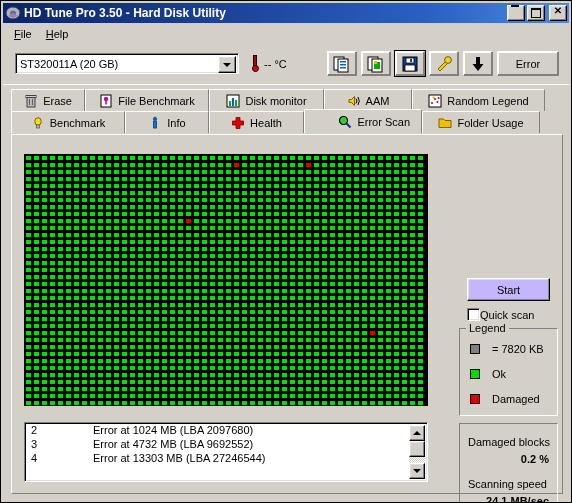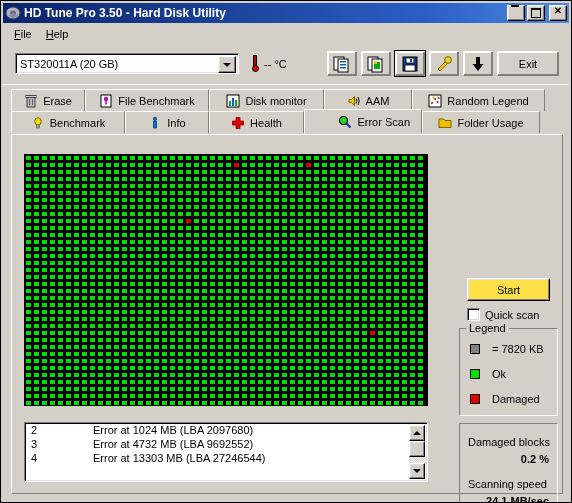--- a/index.html
+++ b/index.html
@@ -266,32 +266,32 @@
     border-left: 1px solid #000;
     border-top: 1px solid #000;
     background: #00e000;
   }
   .cell.damaged { background: #e00000; }
   
   .start-btn {
     position: absolute;
     left: 455px; top: 143px;
     width: 83px; height: 23px;
-    background: #fde047;
+    background: #c4b5fd;
     border: 1px solid;
     border-color: #ffffff #000000 #000000 #ffffff;
     box-shadow: inset -1px -1px 0 #808080, inset 1px 1px 0 #dfdfdf;
     font-size: 11px; color: #000;
     display: flex; align-items: center; justify-content: center;
     box-sizing: border-box;
   }
   .quickscan {
     position: absolute;
     left: 455px; top: 173px;
-    display: flex; align-items: center; gap: 5px;
+    display: flex; align-items: center; 
     font-size: 11px; color: #000;
   }
   .checkbox {
     width: 13px; height: 13px;
     background: #ffffff;
     border: 1px solid;
     border-color: #808080 #ffffff #ffffff #808080;
     box-shadow: inset 1px 1px 0 #000000, inset -1px -1px 0 #dfdfdf;
     box-sizing: border-box;
   }
@@ -497,21 +497,21 @@
           <circle cx="13" cy="5" r="3.4" fill="#f0d000" stroke="#806000" stroke-width="1"></circle>
           <circle cx="13" cy="5" r="1.3" fill="#d4d0c8"></circle>
         </svg>
       </span>
       <span class="toolbtn">
         <svg width="18" height="18" viewBox="0 0 18 18">
           <rect x="7" y="2" width="4" height="8" fill="#000"></rect>
           <path d="M3.5 9 L14.5 9 L9 16 Z" fill="#000"></path>
         </svg>
       </span>
-      <span class="toolbtn wide">Exit</span>
+      <span class="toolbtn wide">Error</span>
     </div>
   </div>
 
   <div class="tabstrip">
     <div class="tabrow top">
       <div class="tab" style="width:74px">
         <span class="ticon">
           <svg width="14" height="14" viewBox="0 0 14 14">
             <rect x="3" y="3" width="8" height="10" fill="#b8b8b8" stroke="#404040" stroke-width="1"></rect>
             <rect x="2" y="1.5" width="10" height="2" fill="#d0d0d0" stroke="#404040" stroke-width="1"></rect>

